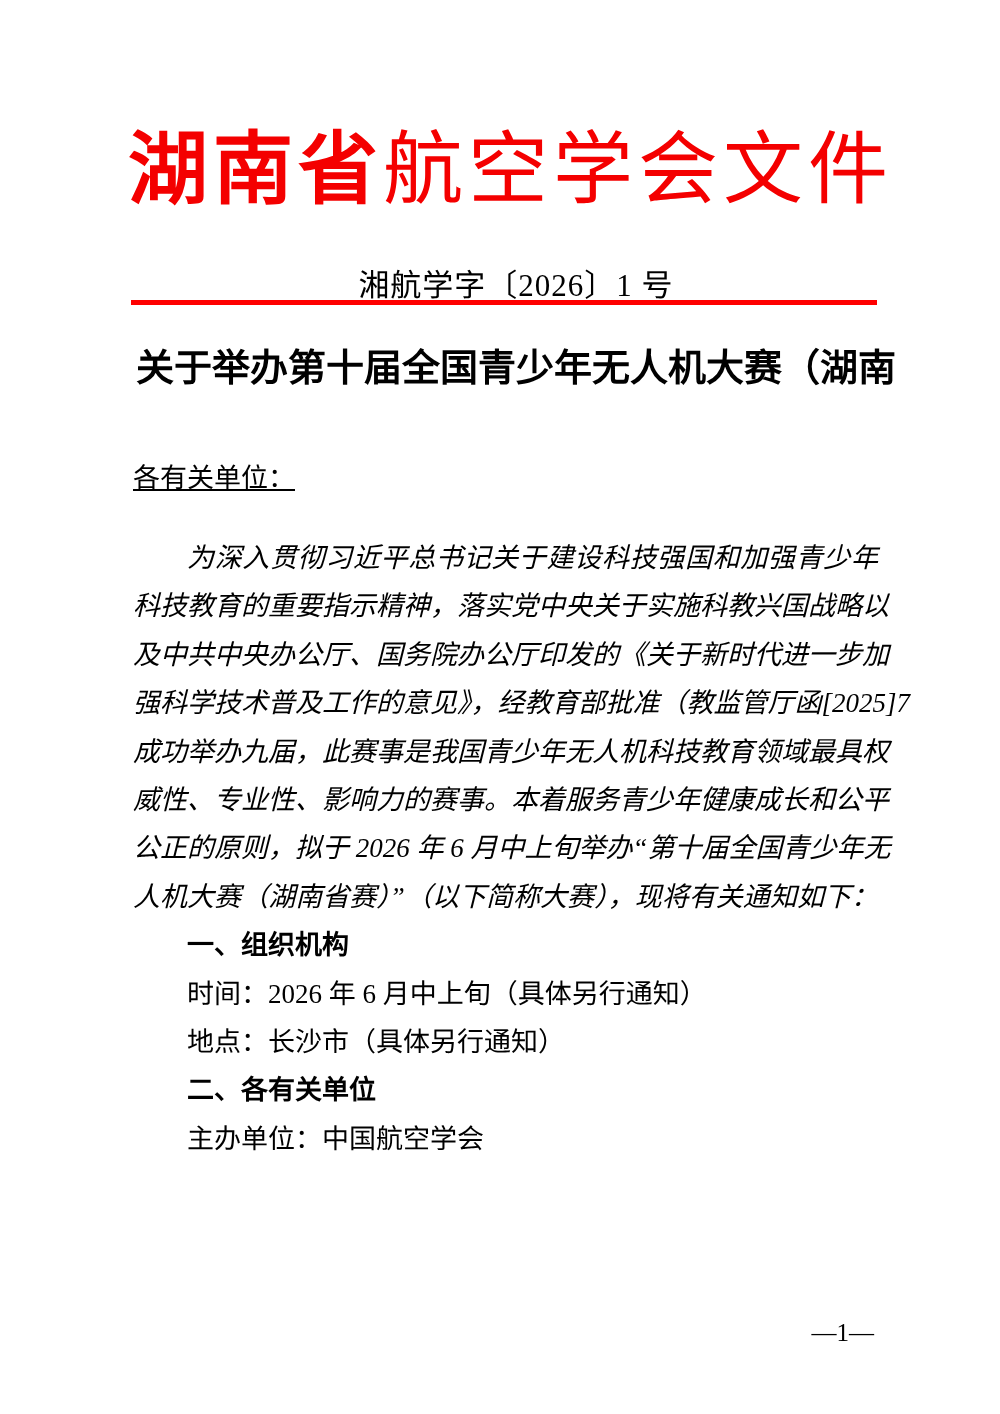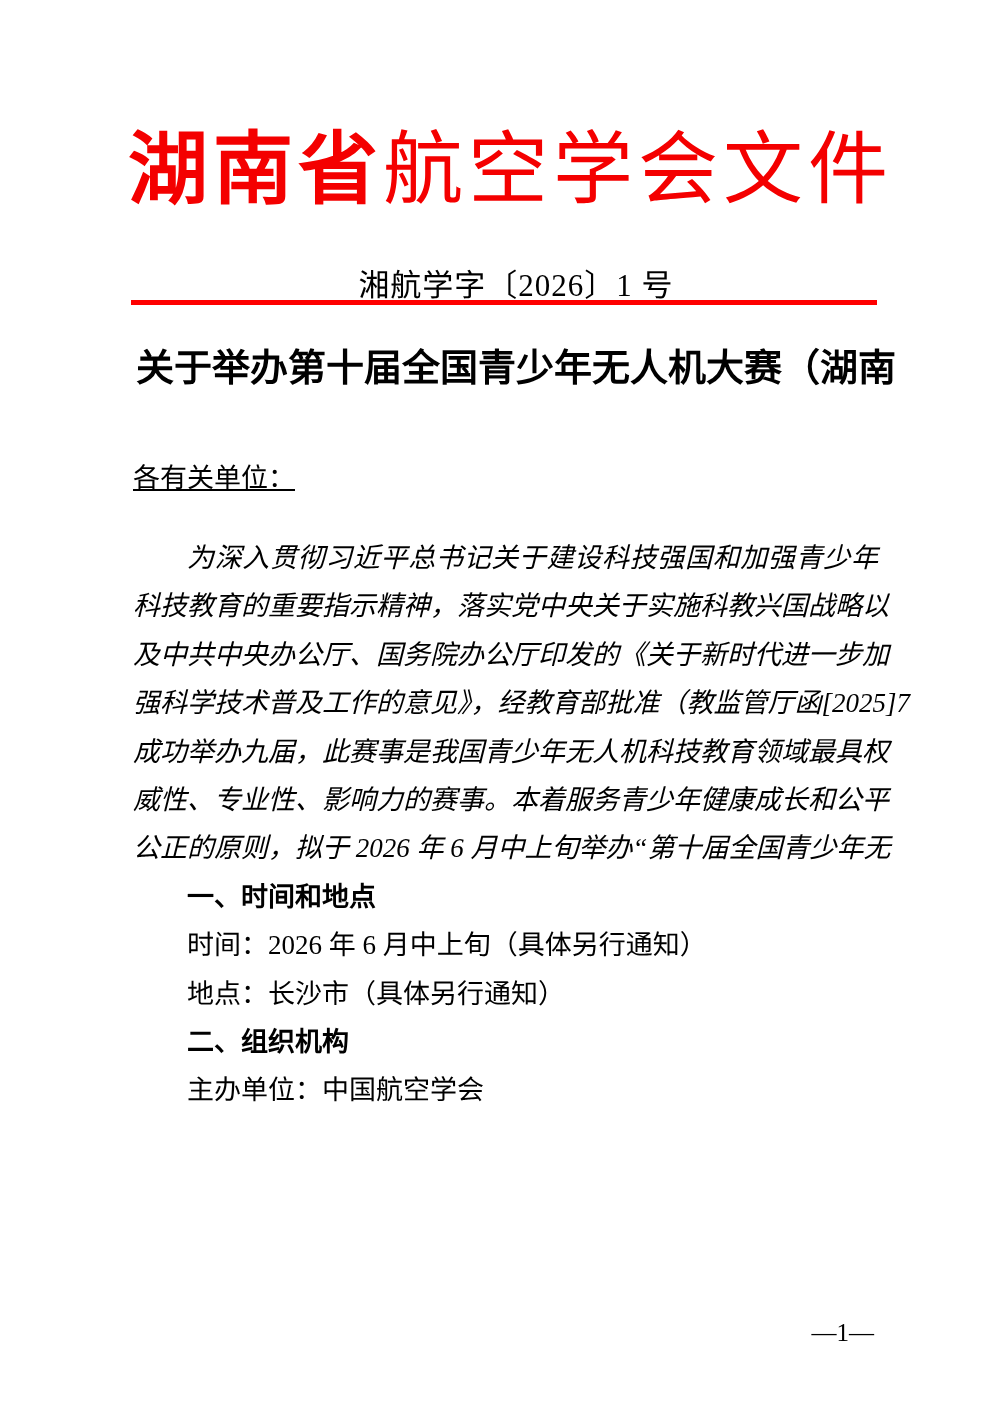--- a/index.html
+++ b/index.html
@@ -144,22 +144,23 @@
   <div class="salutation">各有关单位：</div>
 
   <div class="body-flow">
     <div class="jline first-indent">为深入贯彻习近平总书记关于建设科技强国和加强青少年</div>
     <div class="jline">科技教育的重要指示精神，落实党中央关于实施科教兴国战略以</div>
     <div class="jline">及中共中央办公厅、国务院办公厅印发的《关于新时代进一步加</div>
     <div class="jline">强科学技术普及工作的意见》，经教育部批准（教监管厅函[2025]7</div>
     <div class="jline">成功举办九届，此赛事是我国青少年无人机科技教育领域最具权</div>
     <div class="jline">威性、专业性、影响力的赛事。本着服务青少年健康成长和公平</div>
     <div class="jline">公正的原则，拟于 2026 年 6 月中上旬举办“第十届全国青少年无</div>
-    <div class="sec-heading">一、时间和地点</div>
+    <div class="jline">人机大赛（湖南省赛）”（以下简称大赛），现将有关通知如下：</div>
+    <div class="sec-heading">一、组织机构</div>
     <div class="plain-line">时间：2026 年 6 月中上旬（具体另行通知）</div>
     <div class="plain-line">地点：长沙市（具体另行通知）</div>
-    <div class="sec-heading">二、组织机构</div>
+    <div class="sec-heading">二、各有关单位</div>
     <div class="plain-line">主办单位：中国航空学会</div>
   </div>
 
   <div class="page-footer">—1—</div>
 
 </div>
 
 </body></html>

